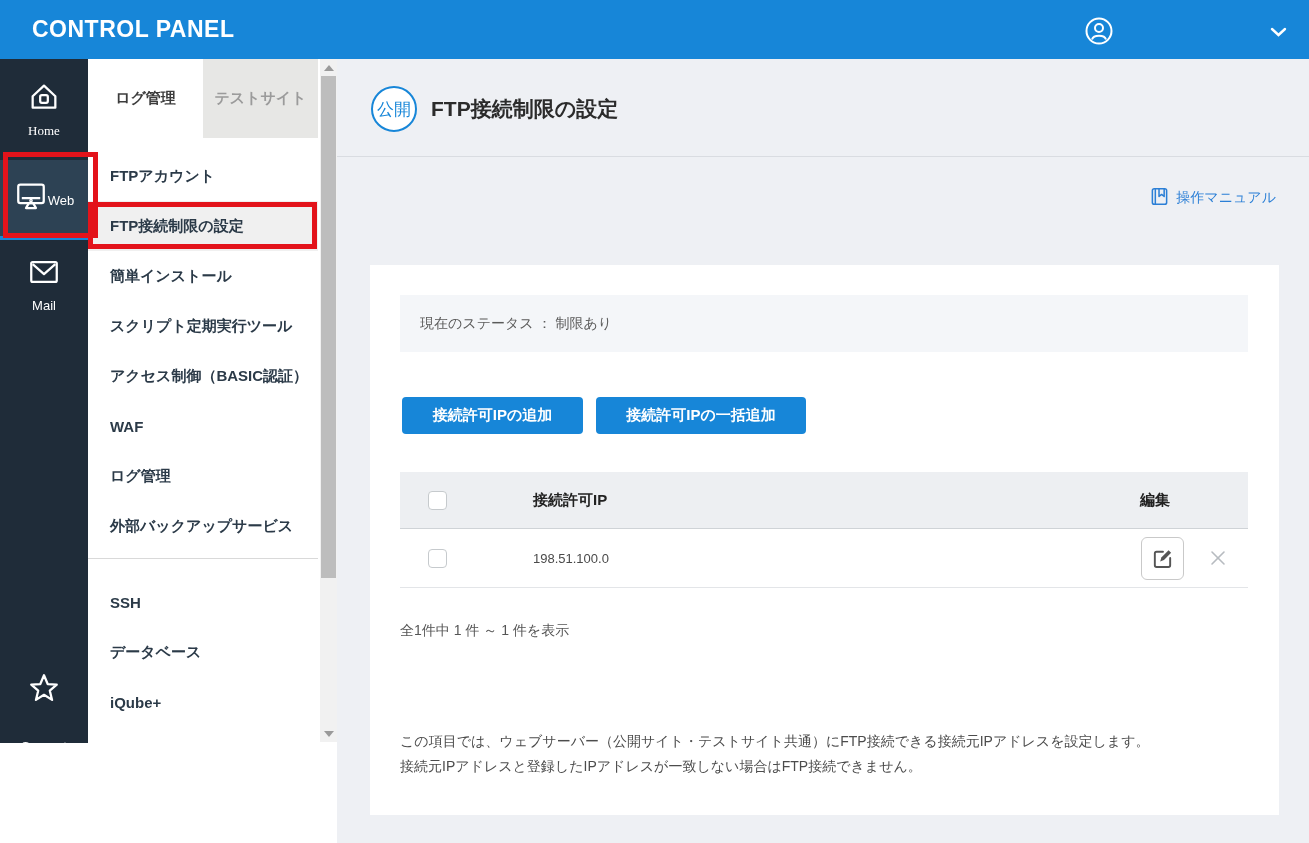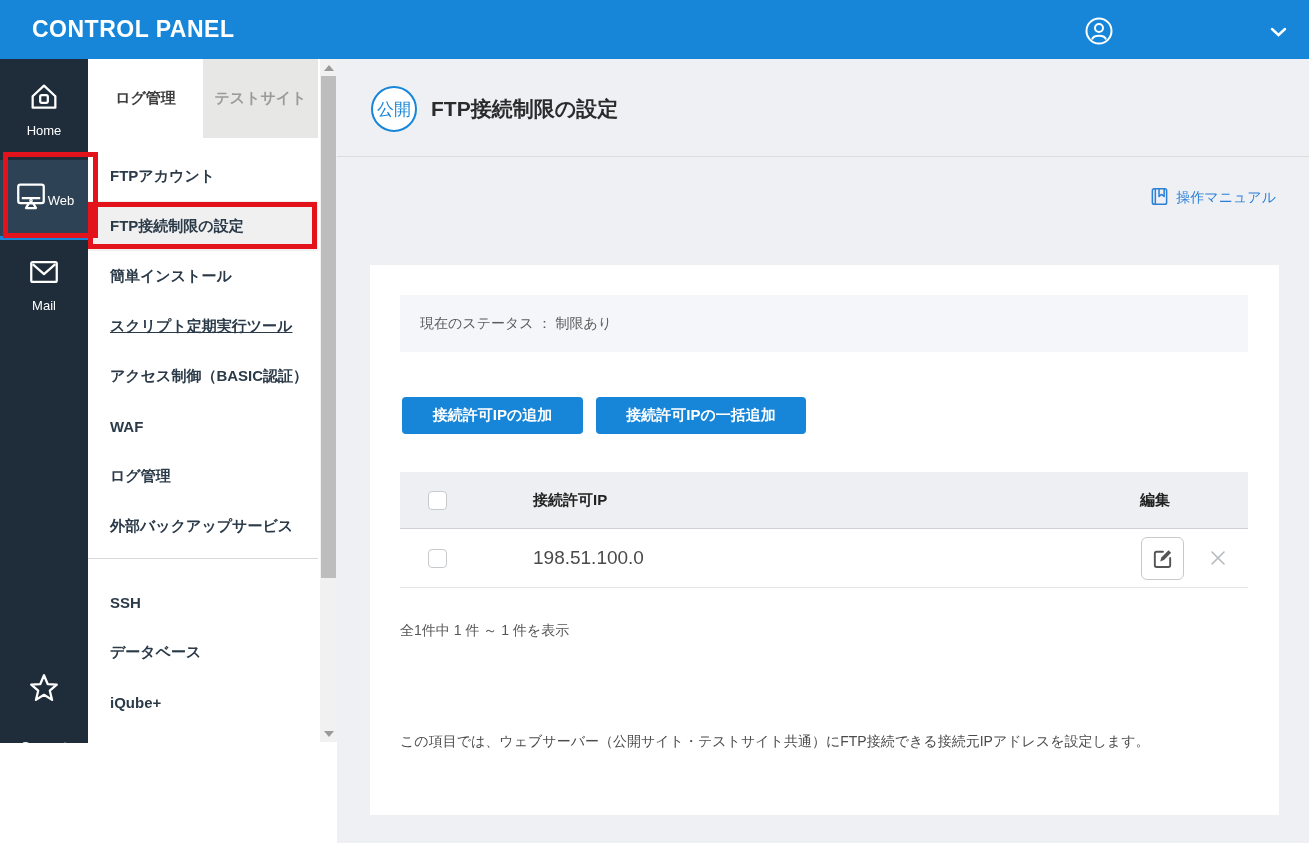--- a/index.html
+++ b/index.html
@@ -107,21 +107,21 @@
   .trow {
     height:59px; background:#fff; border-bottom:1px solid #e3e5e8;
     display:flex; align-items:center; position:relative;
   }
   .checkbox {
     position:absolute; left:28px; width:19px; height:19px; background:#fff;
     border:1px solid #c6cacd; border-radius:4px; cursor:pointer;
   }
   .col-ip-head { position:absolute; left:133px; font-size:15px; font-weight:bold; color:#222; }
   .col-edit-head { position:absolute; left:740px; font-size:15px; font-weight:bold; color:#222; }
-  .cell-ip { position:absolute; left:133px; font-size:19px; color:#4a4a4a; }
+  .cell-ip { position:absolute; left:133px; font-size:13px; color:#4a4a4a; }
   .edit-btn {
     position:absolute; left:741px; top:8px; width:43px; height:43px; background:#fff;
     border:1px solid #c9c9c9; border-radius:6px; cursor:pointer;
     display:flex; align-items:center; justify-content:center;
   }
   .edit-btn svg { width:23px; height:23px; }
   .delete-btn { position:absolute; left:808px; top:19px; width:20px; height:20px; cursor:pointer; }
 
   .count-text { position:absolute; left:30px; top:357px; font-size:14px; color:#555; }
   .description { position:absolute; left:30px; top:464px; font-size:14px; color:#4c4c4c; line-height:1.75; font-weight:500; }
@@ -142,21 +142,21 @@
     <svg viewBox="0 0 17 12" fill="none" stroke="#ffffff" stroke-width="2.4" stroke-linecap="round">
       <polyline points="2,3 8.5,9 15,3"></polyline>
     </svg>
   </span>
 </div>
 
 <div class="left-underlay"></div>
 
 <div class="rail">
 
-  <div class="rail-item" style="top:21px;">
+  <div class="rail-item" style="top:21px;font-family:Liberation Serif, serif;">
     <span>
       <svg viewBox="0 0 24 24" fill="none" stroke="#ffffff" stroke-width="1.6" stroke-linejoin="round">
         <path d="M4 11.5 L12 4 L20 11.5 V19.5 H4 Z"></path>
         <rect x="9.3" y="10.7" width="5.4" height="5.4" rx="1.2"></rect>
       </svg>
     </span>
     <span class="rail-label">Home</span>
   </div>
 
   <div class="rail-item-web">
@@ -191,21 +191,21 @@
     <span class="rail-label">Support</span>
   </div>
 </div>
 
 <div class="tab tab-active">ログ管理</div>
 <div class="tab tab-inactive">テストサイト</div>
 
 <div class="menu-item" style="top:151px;">FTPアカウント</div>
 <div class="menu-item menu-item-active" style="top:201px;">FTP接続制限の設定</div>
 <div class="menu-item" style="top:251px;">簡単インストール</div>
-<div class="menu-item" style="top:301px;text-decoration:underline;">スクリプト定期実行ツール</div>
+<div class="menu-item" style="top:301px;">スクリプト定期実行ツール</div>
 <div class="menu-item" style="top:351px;">アクセス制御（BASIC認証）</div>
 <div class="menu-item" style="top:401px;">WAF</div>
 <div class="menu-item" style="top:451px;">ログ管理</div>
 <div class="menu-item" style="top:501px;">外部バックアップサービス</div>
 <div class="menu-divider"></div>
 <div class="menu-item" style="top:577px;">SSH</div>
 <div class="menu-item" style="top:627px;">データベース</div>
 <div class="menu-item" style="top:677px;">iQube+</div>
 
 <div class="scrollbar">
@@ -268,19 +268,20 @@
             <line x1="16" y1="4" x2="4" y2="16"></line>
           </svg>
         </span>
       </div>
     </div>
 
     <div class="count-text">全1件中 1 件 ～ 1 件を表示</div>
 
     <div class="description">
       <div>この項目では、ウェブサーバー（公開サイト・テストサイト共通）にFTP接続できる接続元IPアドレスを設定します。</div>
+      <div>接続元IPアドレスと登録したIPアドレスが一致しない場合はFTP接続できません。</div>
     </div>
 
   </div>
 </div>
 
 <div class="annotation annotation-web"></div>
 <div class="annotation annotation-menu"></div>
 
 </body></html>

